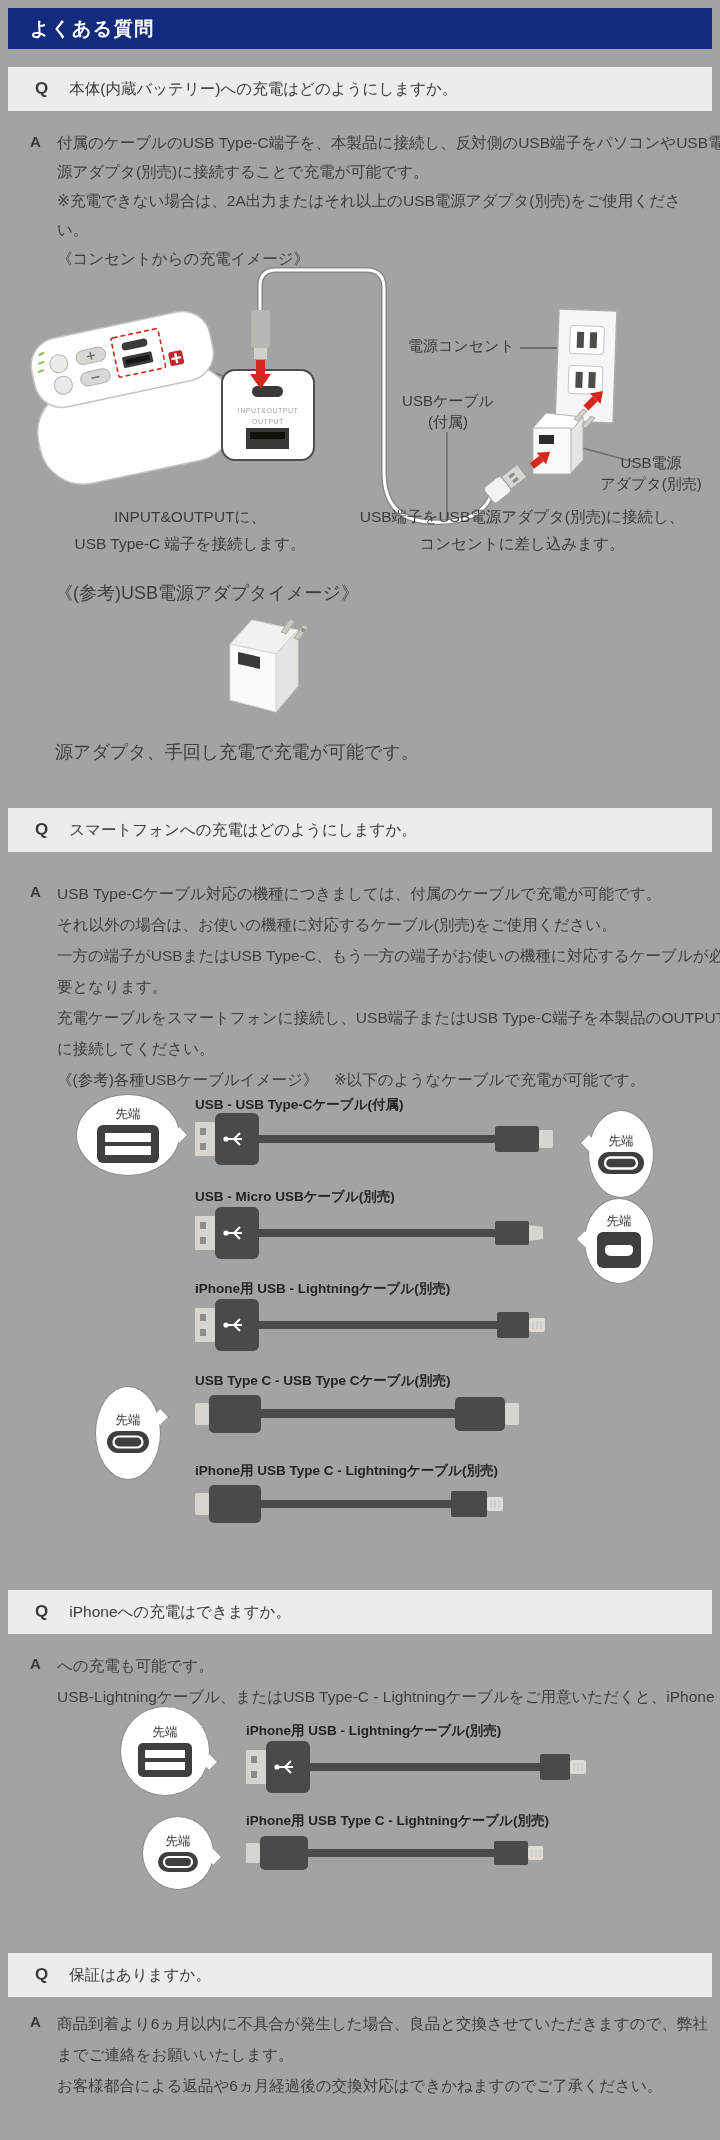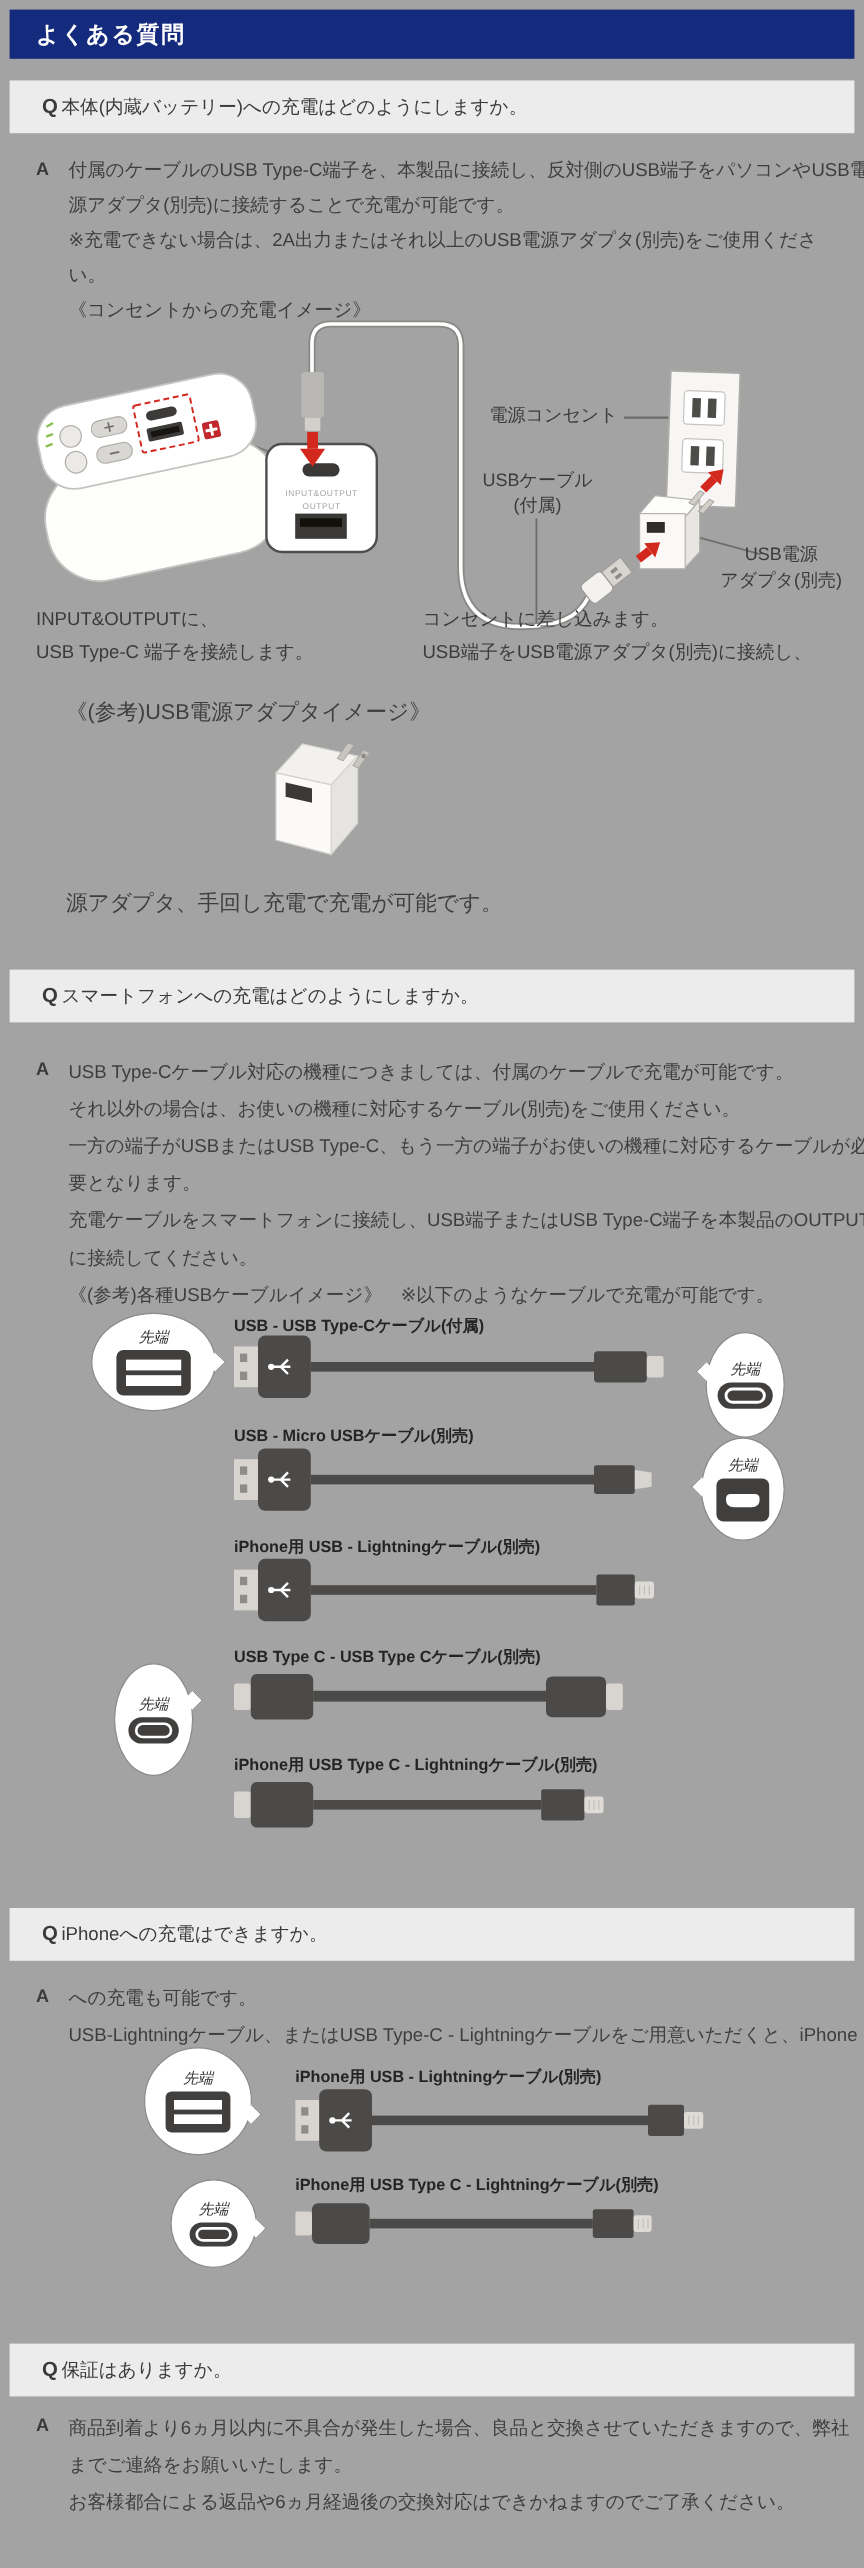--- a/index.html
+++ b/index.html
@@ -8,39 +8,39 @@
   .page { position:relative; width:720px; height:2140px; background:#a3a3a3; overflow:hidden; }
   .abs { position:absolute; }
 
   .title-bar { left:8px; top:8px; width:704px; height:41px; background:#142a7d;
                display:flex; align-items:center; padding-left:22px; }
   .title-bar .t { color:#fff; font-size:19px; font-weight:bold; letter-spacing:1.5px; }
 
   .qbar { left:8px; width:704px; height:44px; background:#ececec;
           display:flex; align-items:center; padding-left:27px; }
   .qmark { font-size:17px; font-weight:bold; color:#3a3a3a; }
-  .qtext { margin-left:3px; font-size:15.5px; color:#3a3a3a; white-space:nowrap; }
+  .qtext { margin-left:21px; font-size:15.5px; color:#3a3a3a; white-space:nowrap; }
 
   .amark { font-size:15px; font-weight:bold; color:#3a3a3a; }
   .alines { font-size:15.5px; color:#3e3e3e; }
   .alines div { white-space:nowrap; }
   .lh31 div { height:31px; line-height:31px; }
   .lh29 div { height:29px; line-height:29px; }
 
-  .caption { text-align:left; font-size:15.5px; color:#3b3b3b; line-height:27px; }
+  .caption { text-align:center; font-size:15.5px; color:#3b3b3b; line-height:27px; }
   .note { font-size:18px; color:#3e3e3e; white-space:nowrap; }
 
   .cable-label { font-size:13.5px; font-weight:bold; color:#242424; white-space:nowrap; }
 
   .dg-label { font-size:15px; color:#3b3b3b; white-space:nowrap; }
   .dg-center { text-align:center; line-height:21px; }
 
   .balloon { position:absolute; border:1.5px solid #8a8a8a; border-radius:50%; background:#fff;
              display:flex; flex-direction:column; align-items:center; justify-content:center; gap:3px; }
-  .balloon .tip { font-size:12.5px; color:#333; line-height:14px;font-style:italic; }
+  .balloon .tip { font-size:12.5px; color:#333; line-height:14px; }
   .tail { position:absolute; width:12px; height:12px; background:#fff; }
   .tail.r { right:-7px; border-top:1.5px solid #8a8a8a; border-right:1.5px solid #8a8a8a; transform:rotate(45deg); }
   .tail.l { left:-7px; border-bottom:1.5px solid #8a8a8a; border-left:1.5px solid #8a8a8a; transform:rotate(45deg); }
 </style>
 </head>
 <body>
 
 <div class="page">
 
   <header class="abs title-bar">
@@ -150,22 +150,22 @@
   <div class="abs dg-label dg-center" style="left:585px;top:452px;width:132px">
     <div>USB電源</div>
     <div>アダプタ(別売)</div>
   </div>
 
   <div class="abs caption" style="left:30px;top:503px;width:320px">
     <div>INPUT&amp;OUTPUTに、</div>
     <div>USB Type-C 端子を接続します。</div>
   </div>
   <div class="abs caption" style="left:352px;top:503px;width:340px">
+    <div>USB端子をUSB電源アダプタ(別売)に接続し、</div>
     <div>コンセントに差し込みます。</div>
-    <div>USB端子をUSB電源アダプタ(別売)に接続し、</div>
   </div>
 
   <div class="abs note" style="left:55px;top:581px">《(参考)USB電源アダプタイメージ》</div>
 
   <svg class="abs" style="left:218px;top:602px" width="105" height="118" viewBox="0 0 105 118">
     <polygon points="12,42 34,18 80,28 58,52" fill="#f3f1ee" stroke="#d5d3cf"></polygon>
     <polygon points="58,52 80,28 80,84 58,110" fill="#e6e4e0" stroke="#d5d3cf"></polygon>
     <polygon points="12,42 58,52 58,110 12,98" fill="#fbfaf8" stroke="#d5d3cf"></polygon>
     <polygon points="20,50 42,55 42,67 20,62" fill="#3a3936"></polygon>
     <polygon points="63,30 72,17 77,19 68,32" fill="#c9c6c0" stroke="#a3a19d" stroke-width="0.8"></polygon>

